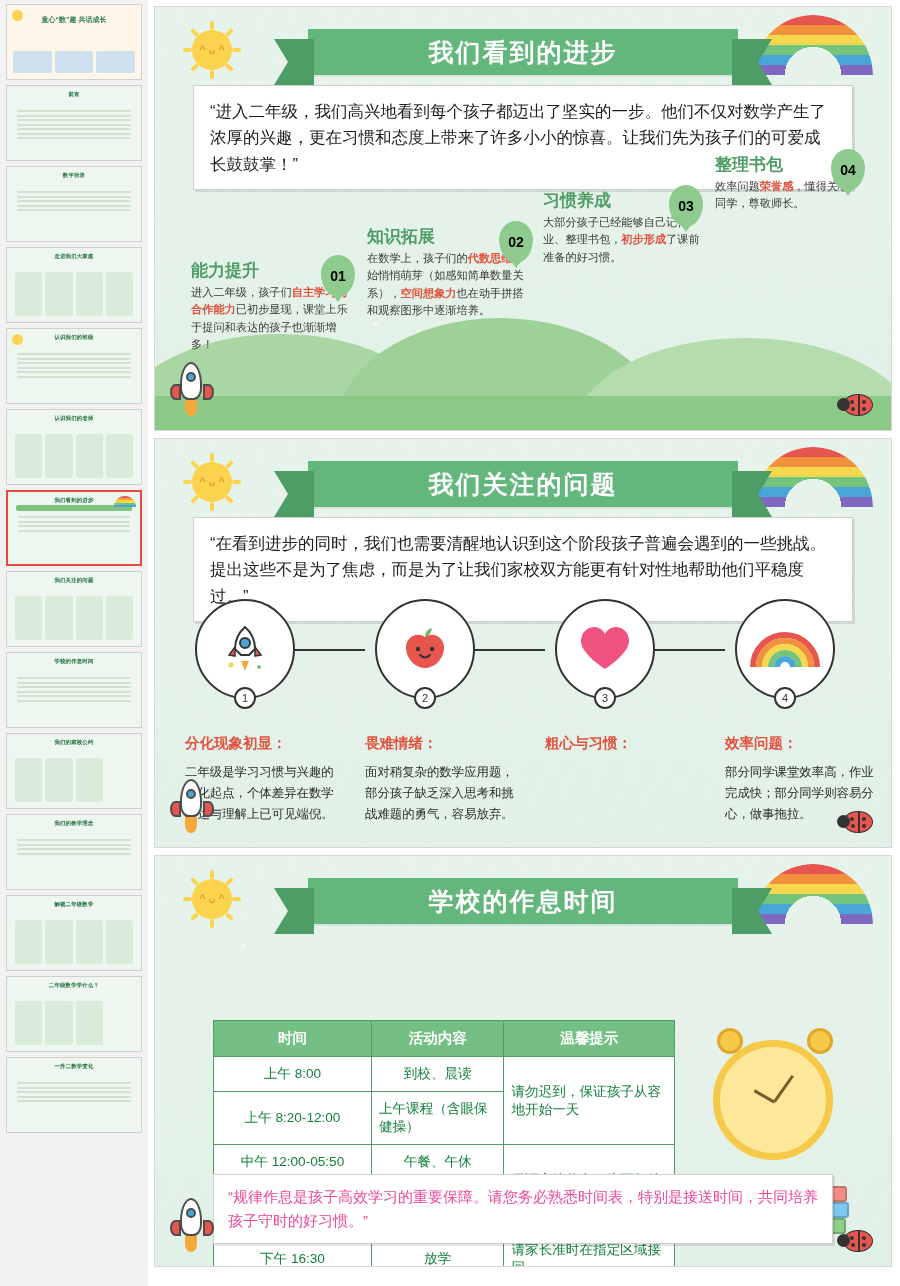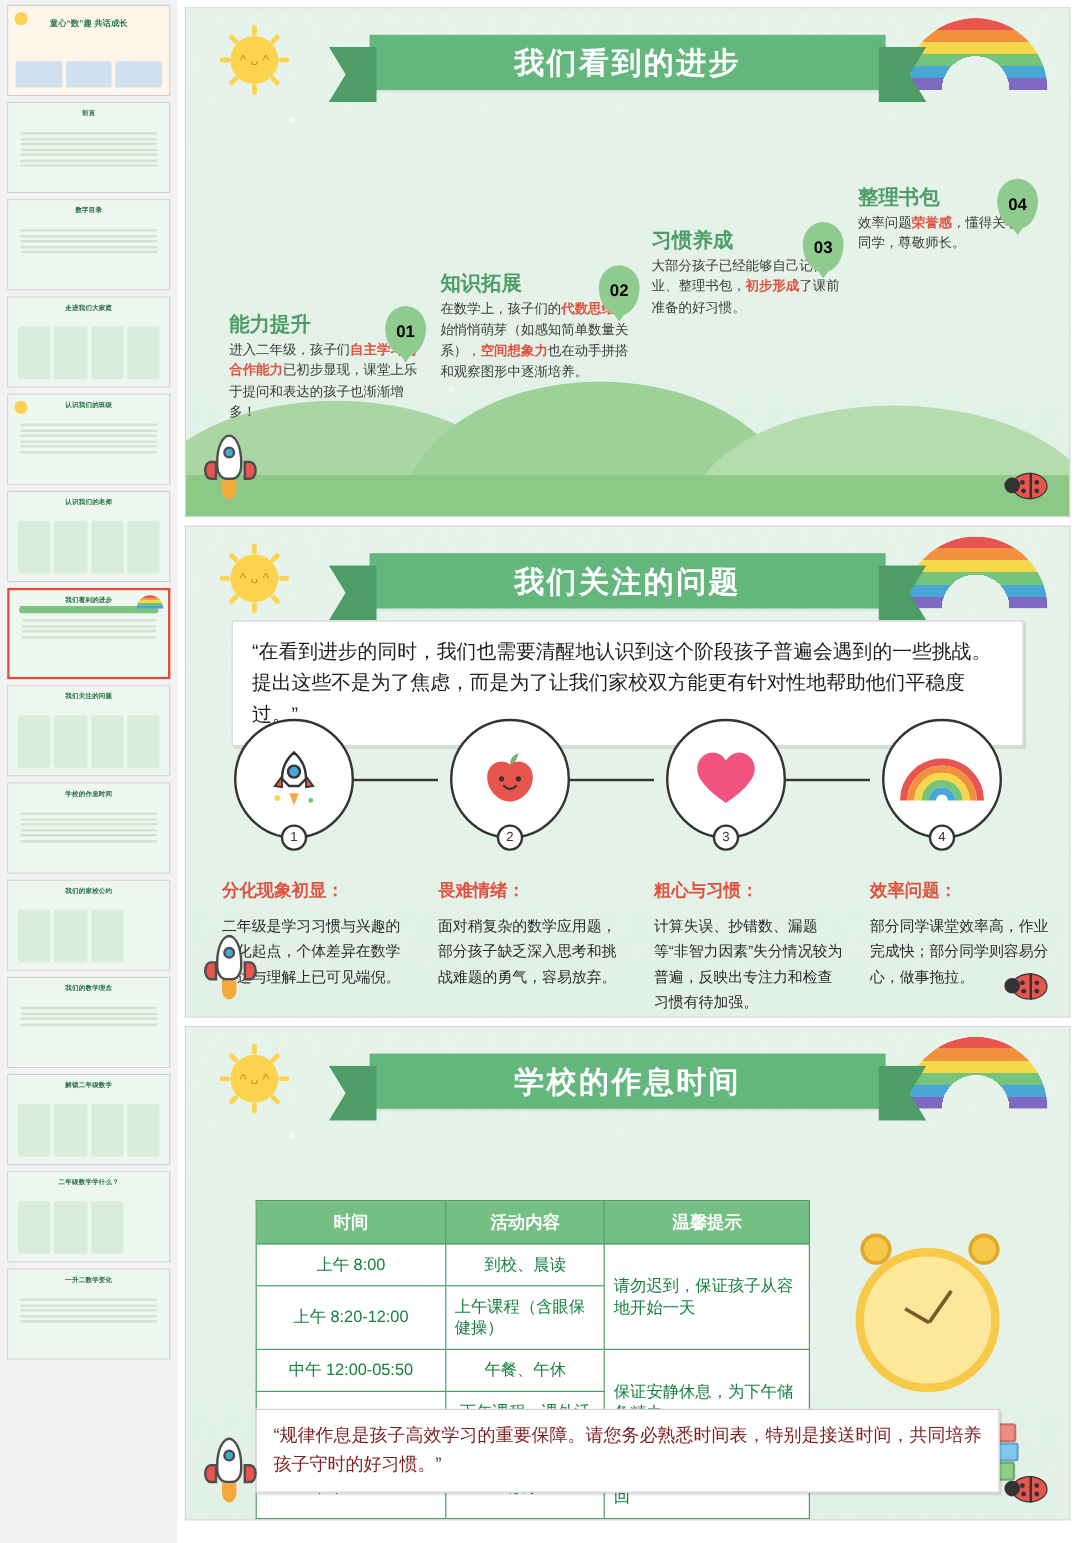--- a/index.html
+++ b/index.html
@@ -290,39 +290,39 @@
   }
   .cols2 { position: absolute; left: 26px; right: 26px; top: 292px; }
   .col2 {
     position: absolute; width: 160px;
     font-size: 12.4px; line-height: 1.7; color: #2a2a2a;
   }
   .col2 .h { color: #e0523f; font-weight: bold; font-size: 14.5px; display: block; margin-bottom: 6px; }
 
   
   .tbl {
-    position: absolute; left: 58px; top: 144px; width: 462px;
+    position: absolute; left: 58px; top: 164px; width: 462px;
     border-collapse: collapse;
     background: #fff;
     font-size: 13.6px;
   }
   .tbl th {
     background: #74bf83; color: #fff; font-weight: bold;
     border: 1px solid #4e9c66; padding: 8px 4px; text-align: center;
     font-size: 14.5px;
   }
   .tbl td {
     border: 1px solid #4e9c66; padding: 8px 7px; color: #15803d;
     vertical-align: middle;
   }
   .tbl td.c { text-align: center; }
   .footnote {
     position: absolute; left: 58px; right: 58px; bottom: 22px;
     background: #fff; border: 1px solid #cfcfcf;
-    padding: 10px 14px; font-size: 15px; line-height: 1.6; color: #7f1d1d;
+    padding: 10px 14px; font-size: 15px; line-height: 1.6; color: #ec4899;
     box-shadow: 2px 2px 0 rgba(0,0,0,.10);
   }
   .clockart {
     position: absolute; right: 36px; top: 170px; width: 160px; height: 210px;
   }
   .clockart .bell {
     position: absolute; width: 26px; height: 26px; border-radius: 50%;
     background: #f7c948; border: 3px solid #e0a72b; top: 2px;
   }
   .clockart .bell.l { left: 22px; } .clockart .bell.r { right: 22px; }
@@ -542,20 +542,21 @@
         <div class="face">^ ᴗ ^</div>
       </div>
       <div class="rainbow"></div>
 
       <div class="ribbon">
         <div class="tail l"></div>
           <div class="tail r"></div>
         <span>我们看到的进步</span>
       </div>
 
+      <div class="quotebox">“进入二年级，我们高兴地看到每个孩子都迈出了坚实的一步。他们不仅对数学产生了浓厚的兴趣，更在习惯和态度上带来了许多小小的惊喜。让我们先为孩子们的可爱成长鼓鼓掌！”</div>
 
       <div class="hills">
         <div class="hill h1"></div>
           <div class="hill h2"></div>
           <div class="hill h3"></div>
         <div class="grass"></div>
       </div>
 
       <div class="balloons">
 
@@ -685,21 +686,20 @@
         <div class="col2" style="left:4px;">
           <span class="h">分化现象初显：</span>
           <span>二年级是学习习惯与兴趣的分化起点，个体差异在数学表达与理解上已可见端倪。</span>
         </div>
         <div class="col2" style="left:184px;">
           <span class="h">畏难情绪：</span>
           <span>面对稍复杂的数学应用题，部分孩子缺乏深入思考和挑战难题的勇气，容易放弃。</span>
         </div>
         <div class="col2" style="left:364px;">
           <span class="h">粗心与习惯：</span>
-          <span>计算失误、抄错数、漏题等“非智力因素”失分情况较为普遍，反映出专注力和检查习惯有待加强。</span>
         </div>
         <div class="col2" style="left:544px;">
           <span class="h">效率问题：</span>
           <span>部分同学课堂效率高，作业完成快；部分同学则容易分心，做事拖拉。</span>
         </div>
       </div>
 
       <div class="rocket">
         <div class="finl"></div>
           <div class="finr"></div>

